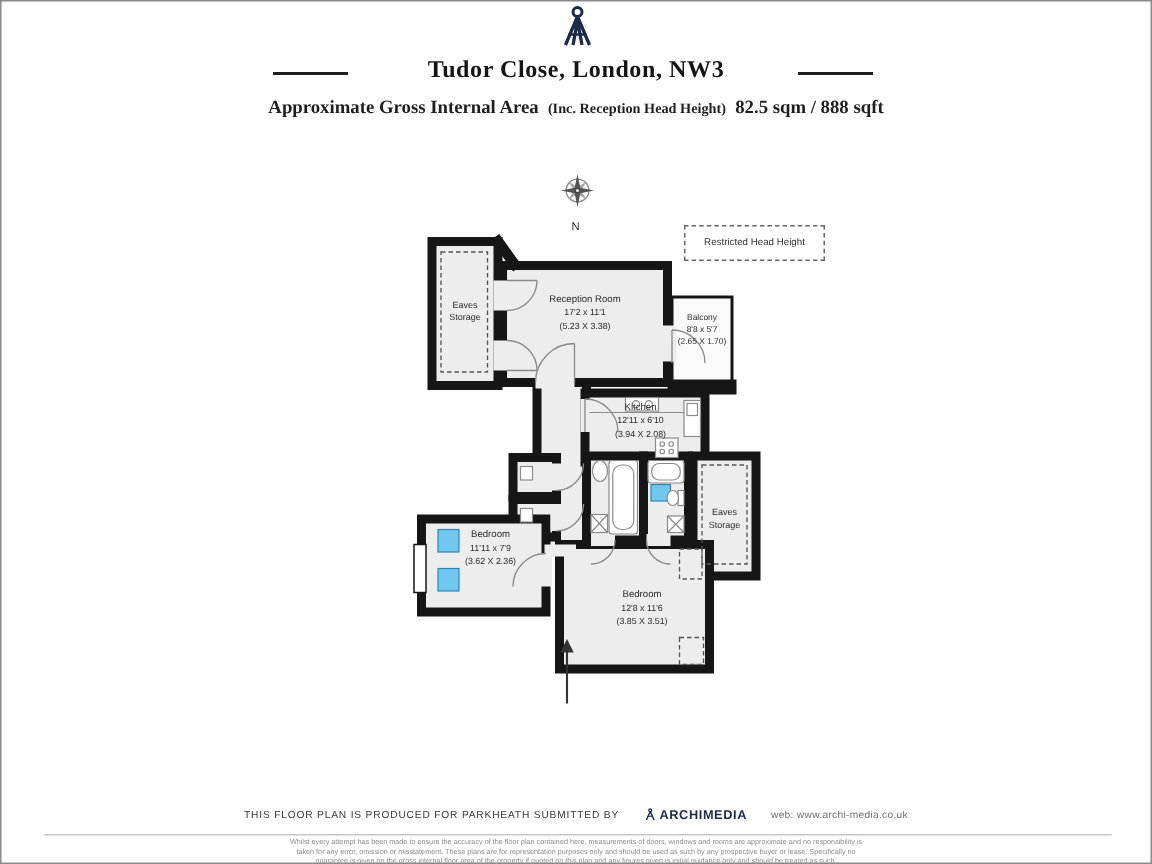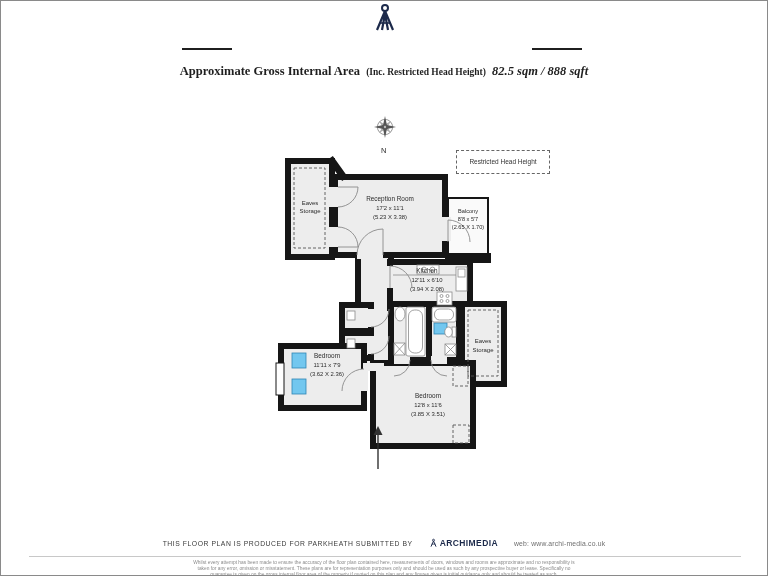--- a/index.html
+++ b/index.html
@@ -5,21 +5,21 @@
   html,body{margin:0;padding:0;background:#fff;}
   .page{position:relative;width:768px;height:576px;background:#fff;border:1px solid #8a8a8a;
         box-sizing:border-box;overflow:hidden;font-family:"Liberation Serif",serif;color:#1a1a1a;}
   .abs{position:absolute;}
   .title{top:37px;left:0;width:100%;text-align:center;font-weight:700;font-size:16px;
          letter-spacing:.4px;color:#151515;}
   .rule{top:47px;height:2px;background:#1f1f1f;}
   .rule.left{left:181px;width:50px;} .rule.right{left:531px;width:50px;}
   .area-line{left:0;width:100%;text-align:center;font-weight:700;font-size:12.5px;color:#1f1f1f;}
   .area-line .paren{font-size:9.5px;margin:0 3px;}
-  .area-line .val{font-weight:700;font-style:italic;}
+  .area-line .val{font-weight:700;}
   .legend-box{left:455px;top:149px;width:92px;height:22px;border:1px dashed #666;background:#fff;
       font-family:"Liberation Sans",sans-serif;font-size:6.5px;color:#333;text-align:center;line-height:21px;}
   .floor-label{top:486px;left:0;width:100%;text-align:center;font-size:15px;letter-spacing:.6px;color:#151515;}
   .footer-bar{top:537px;left:0;width:100%;display:flex;justify-content:center;align-items:center;gap:16px;
       font-family:"Liberation Sans",sans-serif;}
   .produced{font-size:6.8px;letter-spacing:.55px;color:#3a3a3a;}
   .brand{display:flex;align-items:center;gap:2px;font-size:8.5px;font-weight:800;letter-spacing:.4px;color:#1c2a4b;}
   .web{font-size:6.8px;color:#6e6e6e;letter-spacing:.2px;}
   .hairline{top:555px;left:28px;width:712px;height:1px;background:#c8c8c8;}
   .disclaimer{top:558px;left:50%;width:1000px;transform:translateX(-50%) scale(.78);transform-origin:top center;
@@ -33,24 +33,25 @@
 <div class="page">
 
   <svg class="abs" style="left:368px;top:1px" width="32" height="32" viewBox="0 0 32 32">
     <circle cx="16" cy="6" r="3" fill="none" stroke="#1c2a4b" stroke-width="2"></circle>
     <path d="M16,9 L8,28 M16,9 L24,28 M16,12 L13,28 M16,12 L19,28" stroke="#1c2a4b" stroke-width="2.2" fill="none"></path>
     <path d="M10,21 L22,21" stroke="#1c2a4b" stroke-width="1.6"></path>
   </svg>
 
   <div class="abs rule left"></div>
   <div class="abs rule right"></div>
+  <div class="abs title">Tudor Close, London, NW3</div>
 
   <div class="abs area-line" style="top:63px">
     <span>Approximate Gross Internal Area</span>
-    <span class="paren">(Inc. Restricted Head Height)</span>
+    <span class="paren">(Inc. Reception Head Height)</span>
     <span class="val">82.5 sqm / 888 sqft</span>
   </div>
 
   <svg class="abs" style="left:365px;top:111px" width="38" height="44" viewBox="0 0 38 44">
     <g transform="translate(19,15)">
       <g transform="rotate(45)" fill="#a9a9a9">
         <polygon points="0,-8.5 1.7,-1.7 8.5,0 1.7,1.7 0,8.5 -1.7,1.7 -8.5,0 -1.7,-1.7"></polygon>
       </g>
       <circle r="7.6" fill="none" stroke="#8a8a8a" stroke-width="0.9"></circle>
       <polygon points="0,-11 1.9,-1.9 11,0 1.9,1.9 0,11 -1.9,1.9 -11,0 -1.9,-1.9" fill="#555"></polygon>

